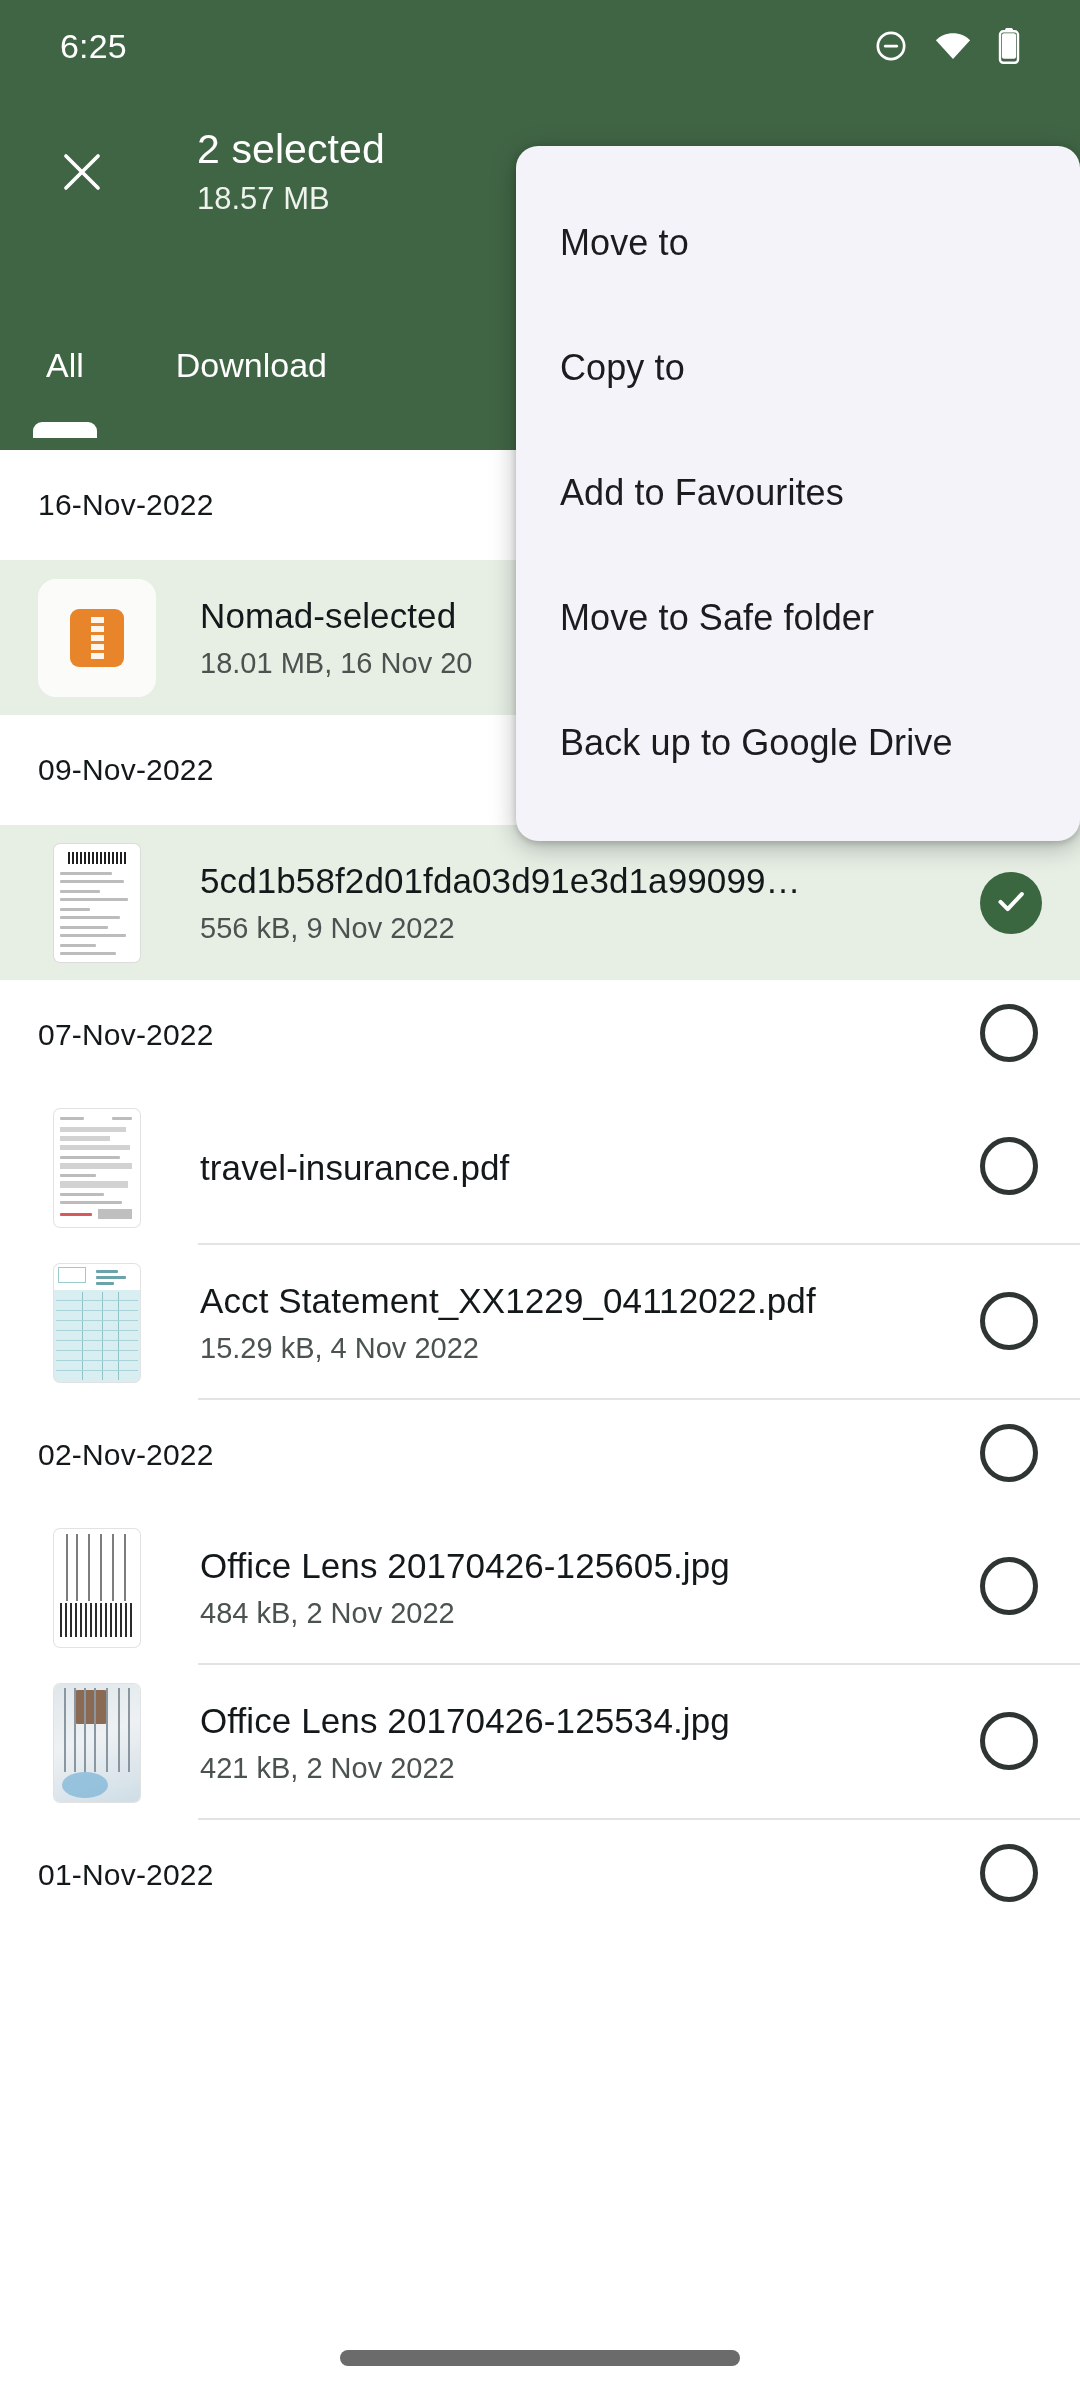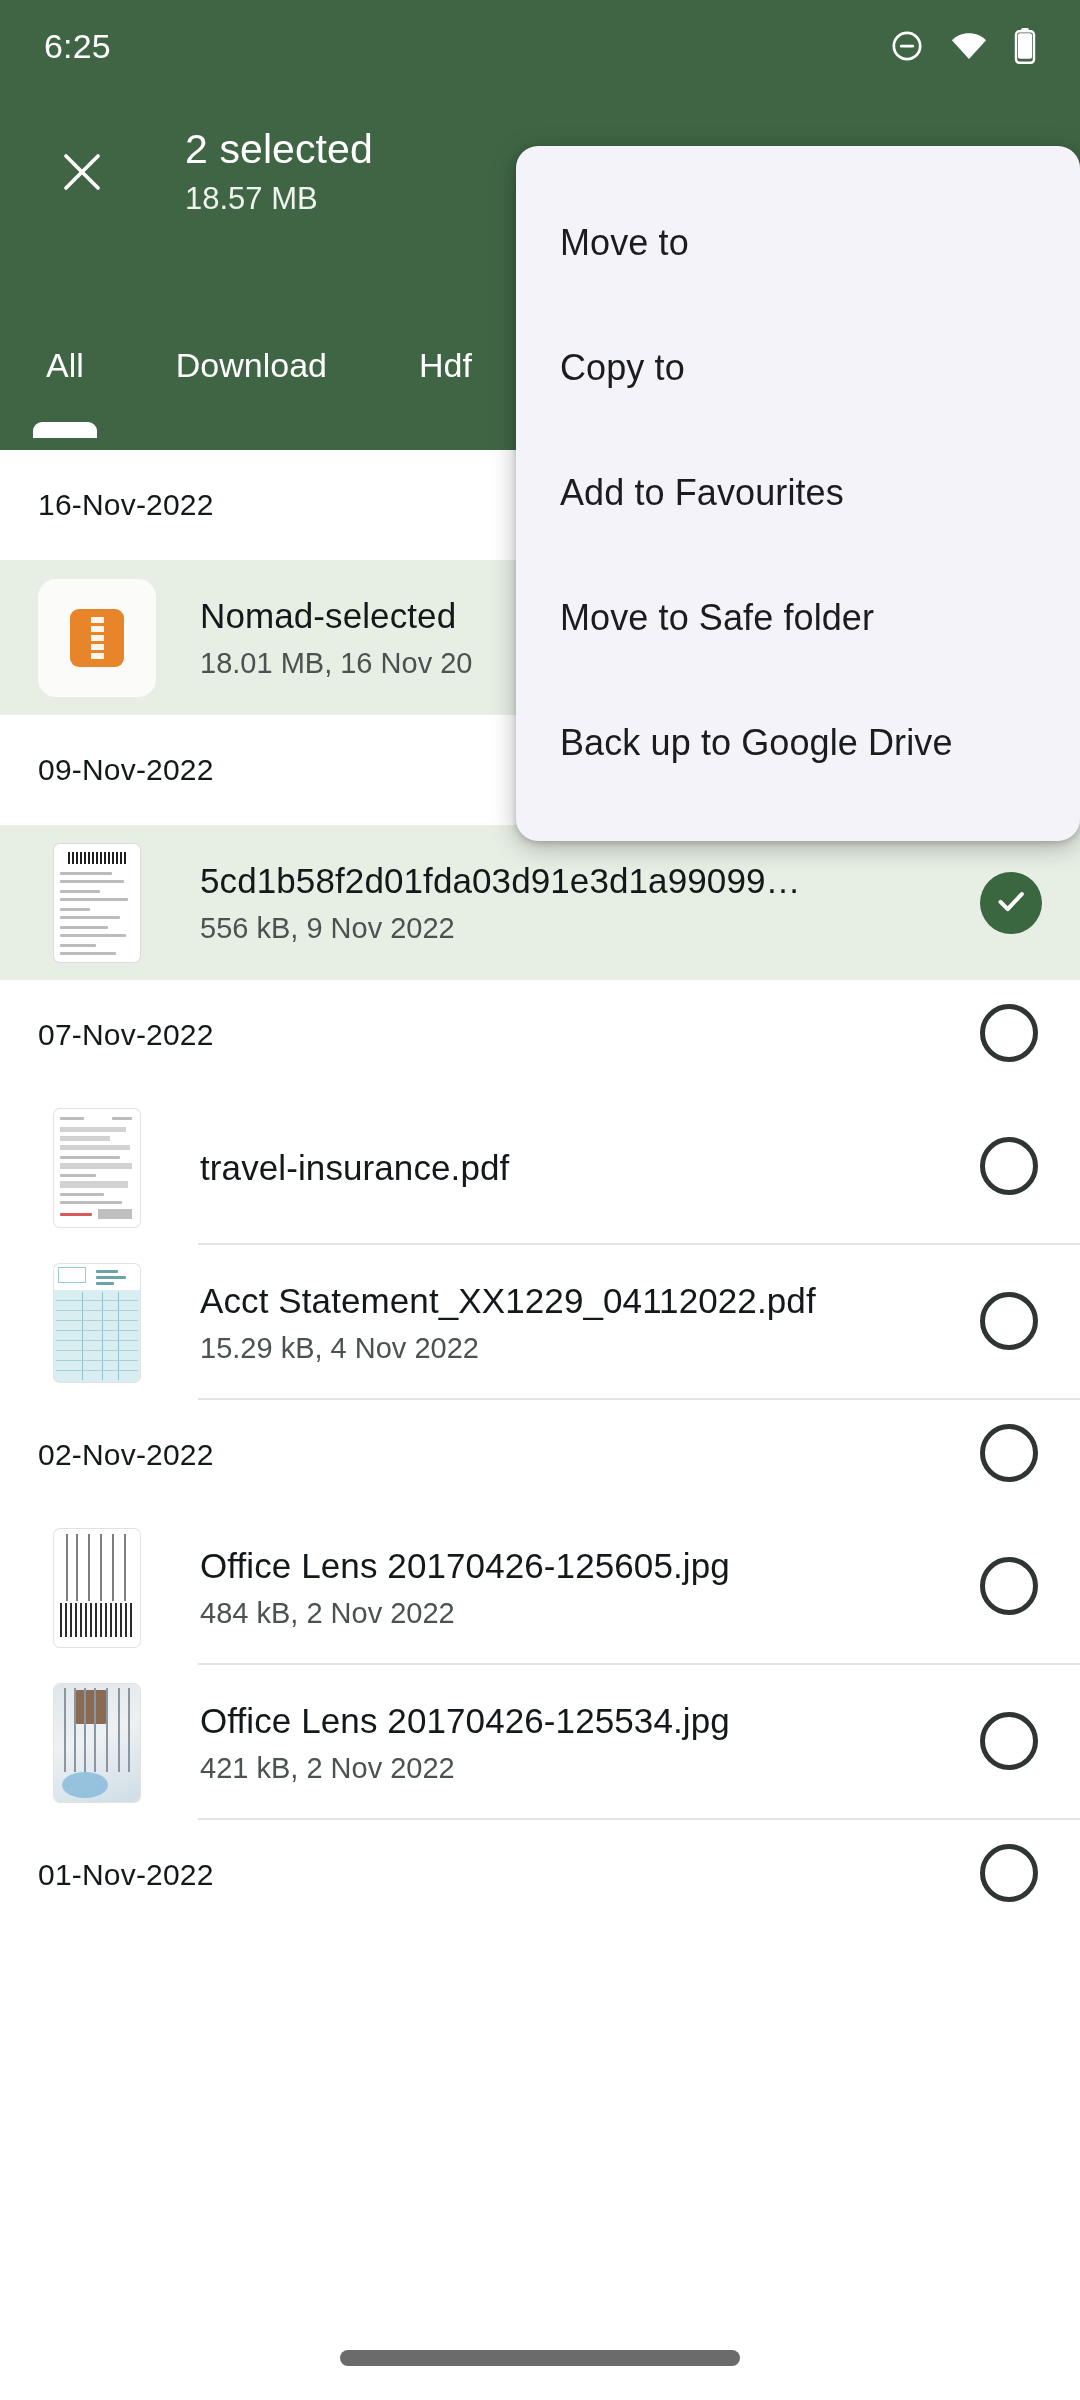--- a/index.html
+++ b/index.html
@@ -17,37 +17,37 @@
   
   .appbar {
     position:absolute; top:0; left:0; width:1080px; height:450px;
     background:#406545;
   }
 
   
   .statusbar {
     position:absolute; top:0; left:0; width:1080px; height:92px;
     display:flex; align-items:center; justify-content:space-between;
-    padding:0 44px;
+    padding:0 60px;
   }
   .clock {
     color:#ffffff; font-size:34px; font-weight:500; letter-spacing:.2px;
   }
   .sysicons { display:flex; align-items:center; gap:26px; }
   .sysicons svg { display:block; }
 
   
   .seltoolbar {
     position:absolute; top:110px; left:0; width:1080px; height:130px;
   }
   .close-btn {
     position:absolute; left:42px; top:24px; width:80px; height:80px;
     display:flex; align-items:center; justify-content:center;
   }
-  .sel-text { position:absolute; left:185px; top:12px; }
+  .sel-text { position:absolute; left:197px; top:12px; }
   .sel-count {
     color:#ffffff; font-size:41px; font-weight:400; line-height:54px;
     letter-spacing:.1px;
   }
   .sel-size {
     color:#eef3ed; font-size:31px; font-weight:400; line-height:42px;
     margin-top:2px;
   }
 
   
@@ -260,23 +260,20 @@
     </div>
 
     <div class="tabs">
       <div class="tab">
         <span>All</span>
         <span class="pill"></span>
       </div>
       <div class="tab">
         <span>Download</span>
       </div>
-      <div class="tab">
-        <span>Hdf</span>
-      </div>
     </div>
   </div>
 
   <div class="list">
 
     <div class="date-row">
       <div class="date-label">16-Nov-2022</div>
     </div>
 
     <div class="file-row selected">

